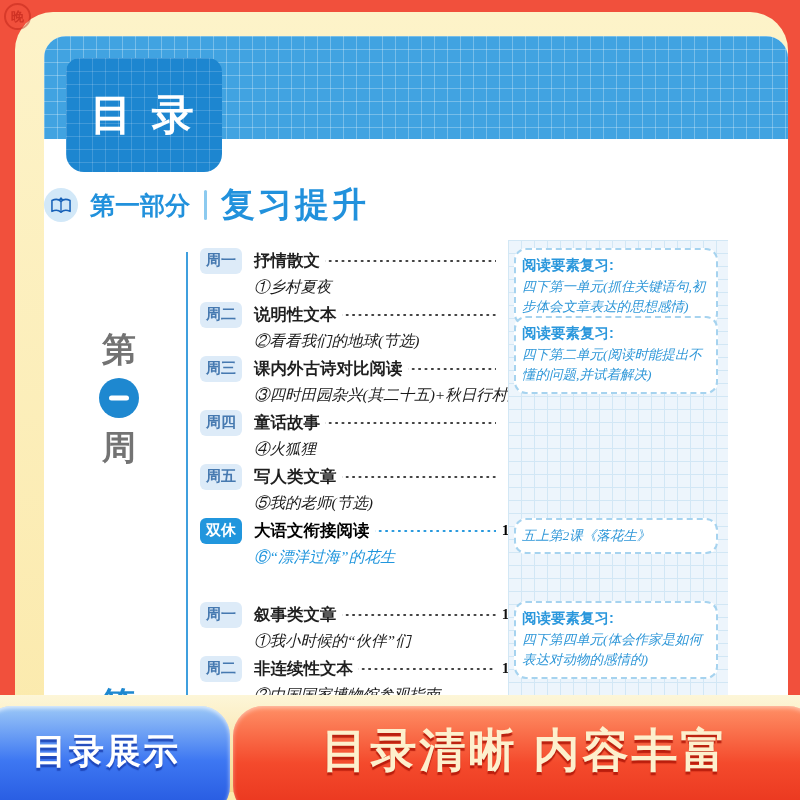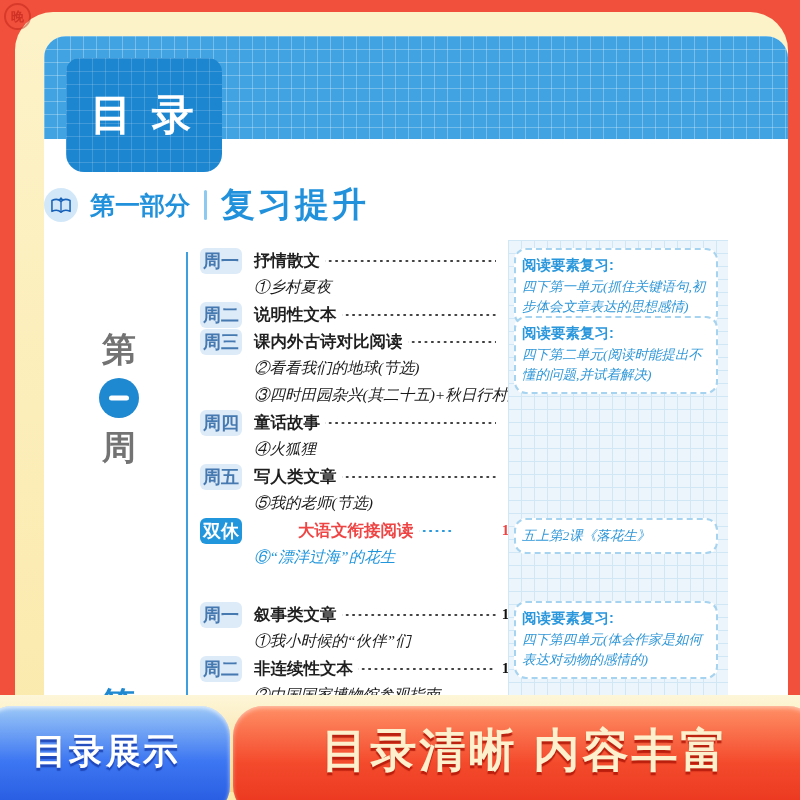--- a/index.html
+++ b/index.html
@@ -69,38 +69,38 @@
   }
   .next-week-char{
     position:absolute;left:57px;top:651px;font-size:34px;font-weight:bold;color:#1e88d0;line-height:1;
   }
   .vline{position:absolute;left:142px;top:216px;width:2px;height:458px;background:#3f9fde;}
   
   .toc-list{position:absolute;left:156px;top:211px;width:334px;}
   .t-row{display:flex;align-items:center;height:27px;}
   .pill{
     width:42px;height:26px;border-radius:6px;background:#ddebf8;color:#4679b0;
-    font-size:18px;font-weight:bold;display:flex;align-items:center;justify-content:center;
+    font-size:15px;font-weight:bold;display:flex;align-items:center;justify-content:center;
     margin-right:12px;flex:none;
   }
   .pill.solid{background:#2196dd;color:#fff;text-align:center;}
   .t-title{font-family:"Liberation Serif",serif;font-weight:bold;font-size:16.5px;color:#1f1f1f;white-space:nowrap;}
   .leader{
     flex:1;height:16px;margin:0 5px;align-self:center;
     background-image:radial-gradient(circle,#3c3c3c 1px,transparent 1.35px);
     background-size:6.4px 16px;background-position:2px center;background-repeat:repeat-x;
   }
   .t-page{font-family:"Liberation Serif",serif;font-weight:bold;font-size:15px;color:#111;min-width:16px;text-align:right;}
   .t-arrows{color:#1e88d8;font-size:10.5px;letter-spacing:-1px;margin-left:3px;flex:none;}
   .t-arrows.hidden{visibility:hidden;}
   .t-sub{
     padding-left:54px;font-family:"Liberation Serif",serif;font-style:italic;
     font-size:15.5px;color:#1b1b1b;white-space:nowrap;
   }
-  .blue-row .t-title,.blue-row .t-page{color:#ef4444;margin-left:44px;}
+  .blue-row .t-title,.blue-row .t-page{color:#000000;}
   .blue-row .leader{background-image:radial-gradient(circle,#2196dd 1px,transparent 1.35px);}
   .t-sub.blue{color:#2196dd;}
   .block-gap{height:30px;}
   
   .ann-panel{
     position:absolute;left:464px;top:204px;width:220px;height:470px;
     background-color:#edf5fc;
     background-image:linear-gradient(#d2e7f5 1px,transparent 1px),
                      linear-gradient(90deg,#d2e7f5 1px,transparent 1px);
     background-size:13px 13px;
@@ -188,31 +188,31 @@
           <span class="t-sub">①乡村夏夜</span>
         </div>
 
       <div class="t-row t-main">
         <span class="pill">周二</span>
         <span class="t-title">说明性文本</span>
         <span class="leader"></span>
         <span class="t-page">3</span>
         <span class="t-arrows">▶▶</span>
       </div>
+      <div class="t-row">
+          <span class="t-sub">②看看我们的地球(节选)</span>
+        </div>
+
       <div class="t-row t-main">
         <span class="pill">周三</span>
         <span class="t-title">课内外古诗对比阅读</span>
         <span class="leader"></span>
         <span class="t-page">5</span>
         <span class="t-arrows hidden">▶▶</span>
       </div>
-
-      <div class="t-row">
-          <span class="t-sub">②看看我们的地球(节选)</span>
-        </div>
       <div class="t-row">
           <span class="t-sub">③四时田园杂兴(其二十五)+秋日行村路</span>
         </div>
 
       <div class="t-row t-main">
         <span class="pill">周四</span>
         <span class="t-title">童话故事</span>
         <span class="leader"></span>
         <span class="t-page">6</span>
         <span class="t-arrows hidden">▶▶</span>

